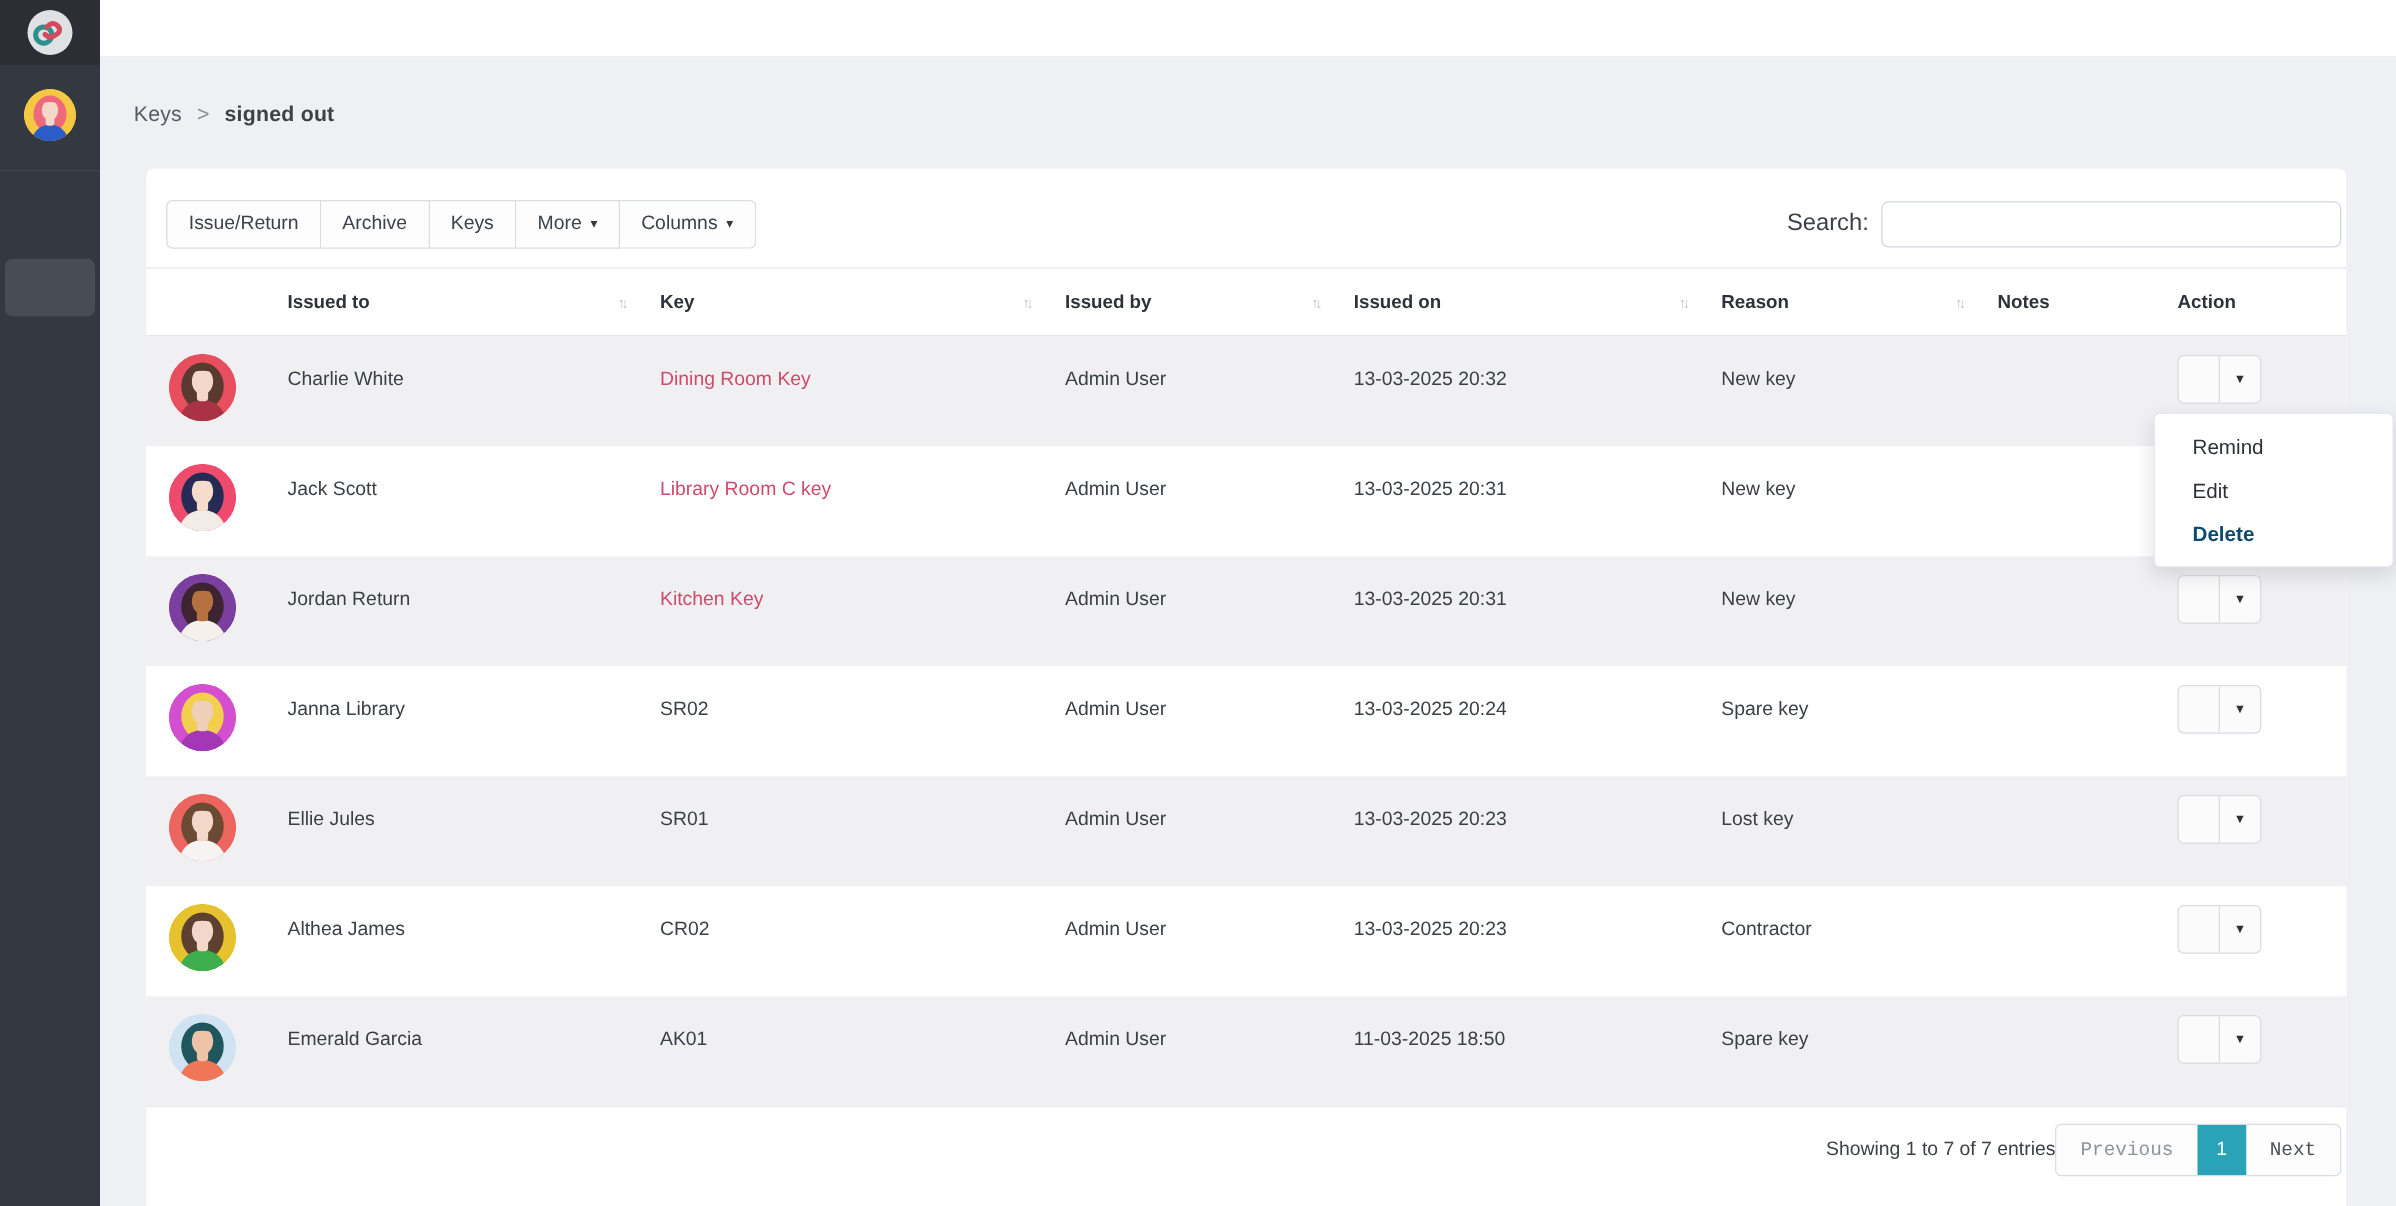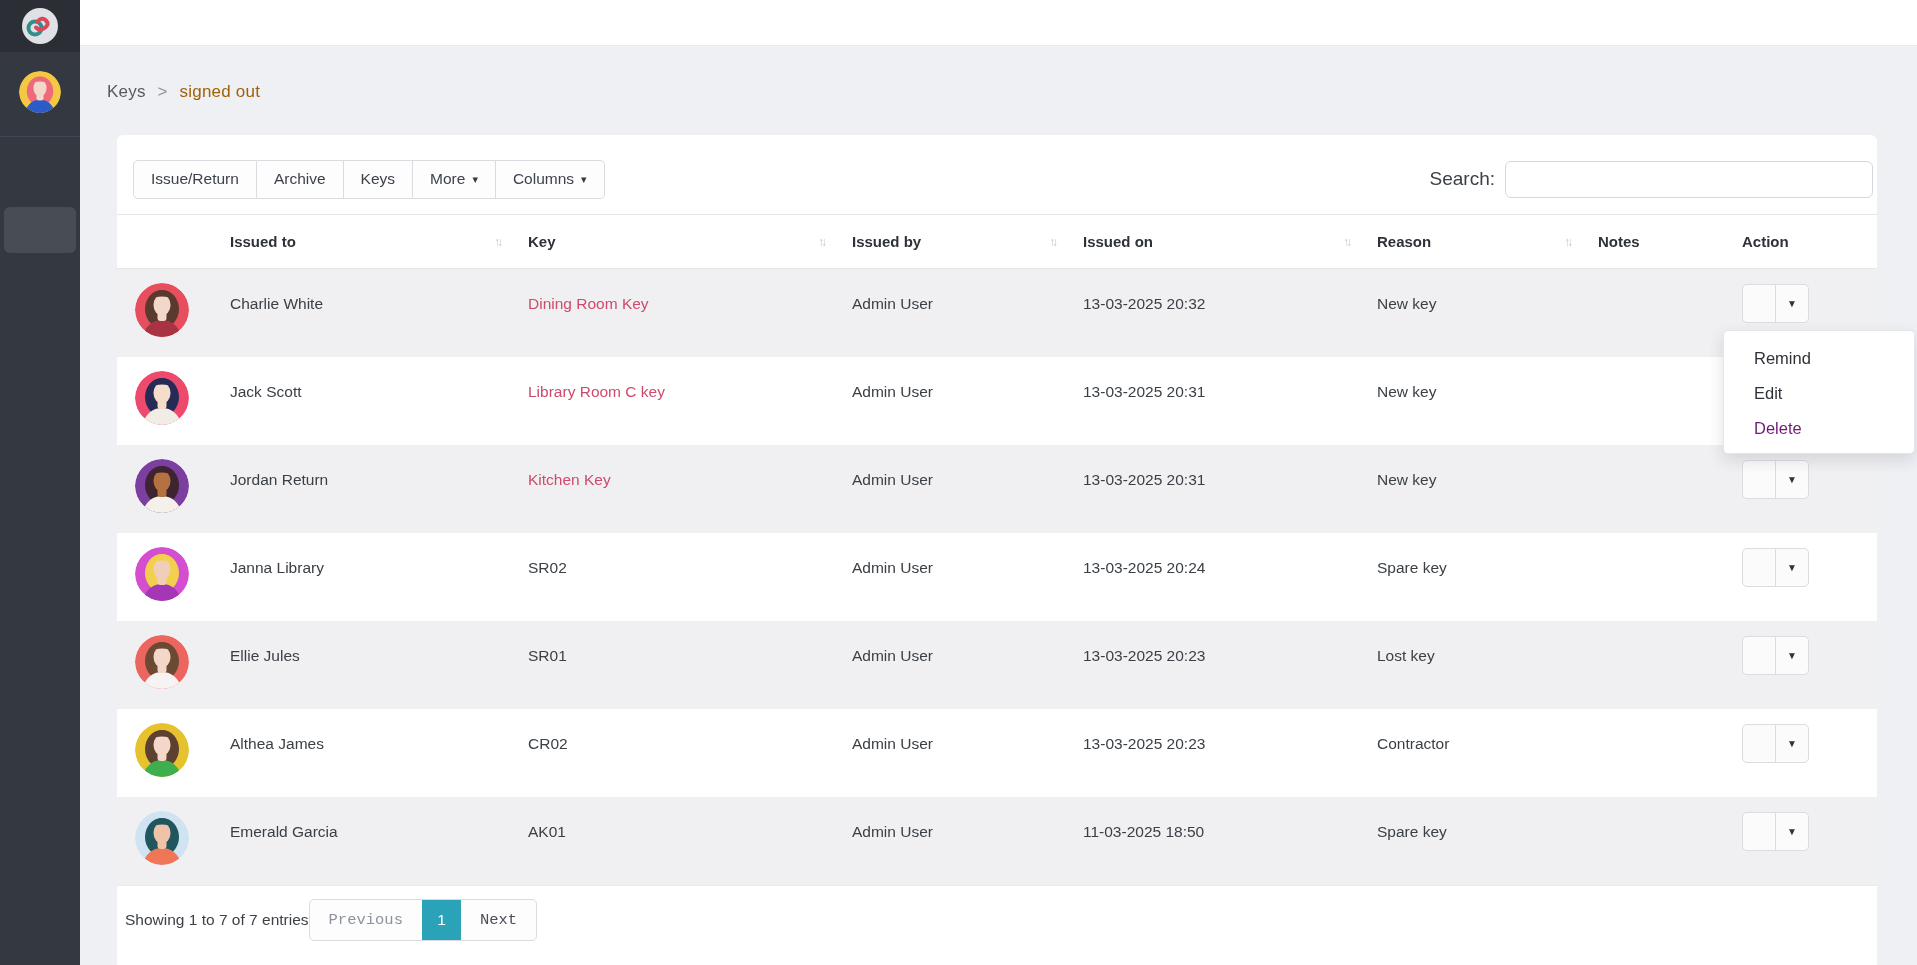--- a/index.html
+++ b/index.html
@@ -19,21 +19,21 @@
   .sidebar-divider { margin-top:4px; border-top:1px solid #424650; }
   .sidebar-selected { margin:70px 4px 0 4px; height:46px; border-radius:6px;
     background:#484c55; }
   .avatar-ring { border-radius:50%; overflow:hidden; display:block; }
 
   
   .breadcrumb { position:absolute; left:107px; top:82px; font-size:17px;
     letter-spacing:.2px; z-index:5; }
   .breadcrumb .bc-root { color:#565b63; }
   .breadcrumb .bc-sep { color:#8b9097; margin:0 7px; }
-  .breadcrumb .bc-current { color:#a16207; }
+  .breadcrumb .bc-current { color:#404040;font-weight:bold; }
 
   
   .card { position:absolute; left:117px; top:135px; width:1760px; height:830px;
     background:#ffffff; border-radius:6px 6px 0 0; z-index:5; }
 
   
   .toolbar-row { display:flex; align-items:center; justify-content:space-between;
     padding:24px 2px 0 16px; height:64px; }
   .btn-group { display:inline-flex; }
   .btn { height:39px; padding:0 17px; background:#fdfdfe; border:1px solid #d9dce1;
@@ -69,24 +69,24 @@
     border-radius:5px; overflow:hidden; background:#fbfbfc; cursor:pointer; }
   .split-btn .seg-main { width:33px; border-right:1px solid #d9dce1; }
   .split-btn .seg-caret { width:32px; display:flex; align-items:center;
     justify-content:center; font-size:10px; color:#2e3238; }
 
   
   .dropdown-menu { position:absolute; left:1723px; top:330px; width:192px; height:124px;
     background:#ffffff; border:1px solid #e4e6ea; border-radius:5px;
     box-shadow:0 6px 16px rgba(40,44,52,.14); z-index:40; padding-top:10px; }
   .menu-item { padding:8px 12px 8px 30px; font-size:16.5px; color:#2e3238; cursor:pointer; }
-  .menu-item.danger { color:#701a75; }
-
-  
-  .footer-row { display:flex; align-items:center; justify-content:flex-start;
+  .menu-item.danger { color:#0c4a6e;font-weight:bold; }
+
+  
+  .footer-row { display:flex; align-items:center; justify-content:flex-end;
     padding:13px 4px 0 8px; }
   .showing-text { font-size:15.5px; color:#3c4147; }
   .pagination { display:inline-flex; align-items:center; border:1px solid #d9dce1;
     border-radius:5px; background:#fdfdfe; overflow:hidden; height:42px; }
   .page-btn { padding:0 19px; font-size:15.5px; color:#8d939b; background:transparent;
     border:none; height:100%; cursor:pointer; font-family:Liberation Mono, monospace; }
   .page-btn.next { color:#4b5058; }
   .page-current { width:39px; height:100%; display:flex; align-items:center;
     justify-content:center; background:#2aa3b9; color:#ffffff; font-size:15.5px;
     cursor:pointer; }

